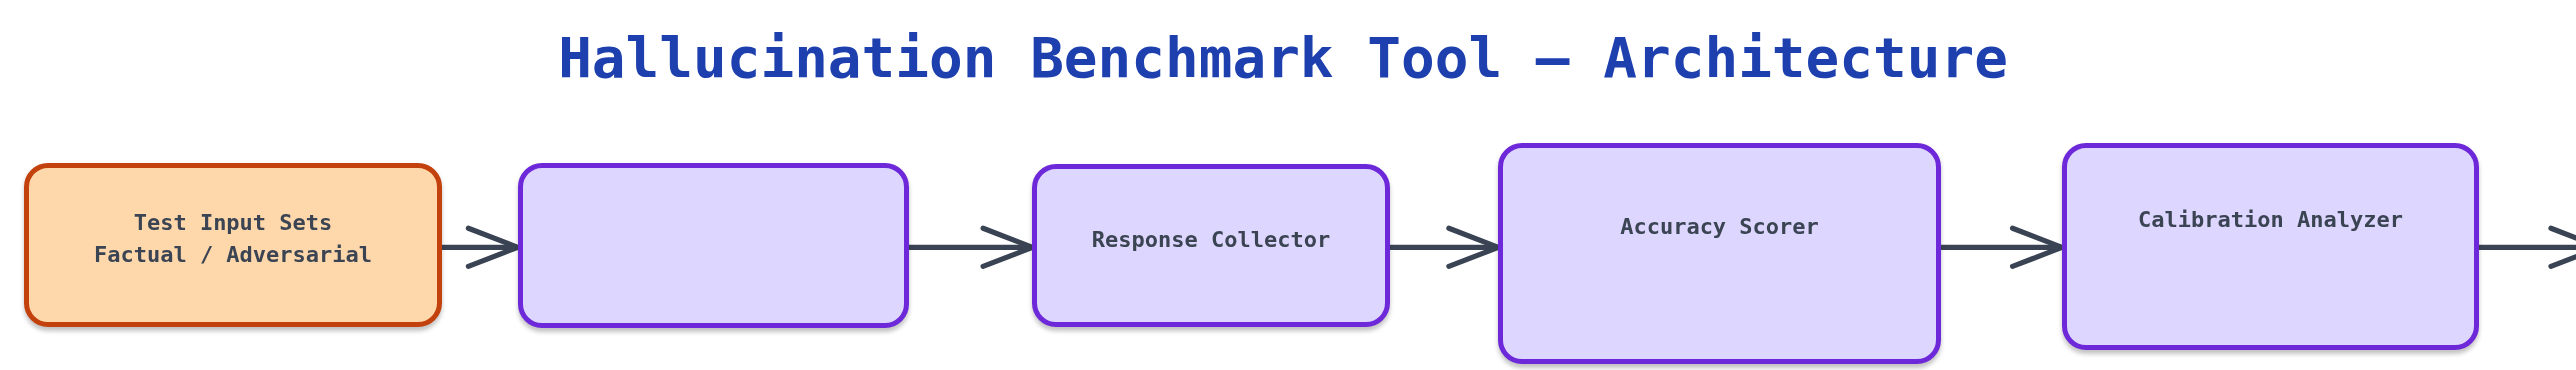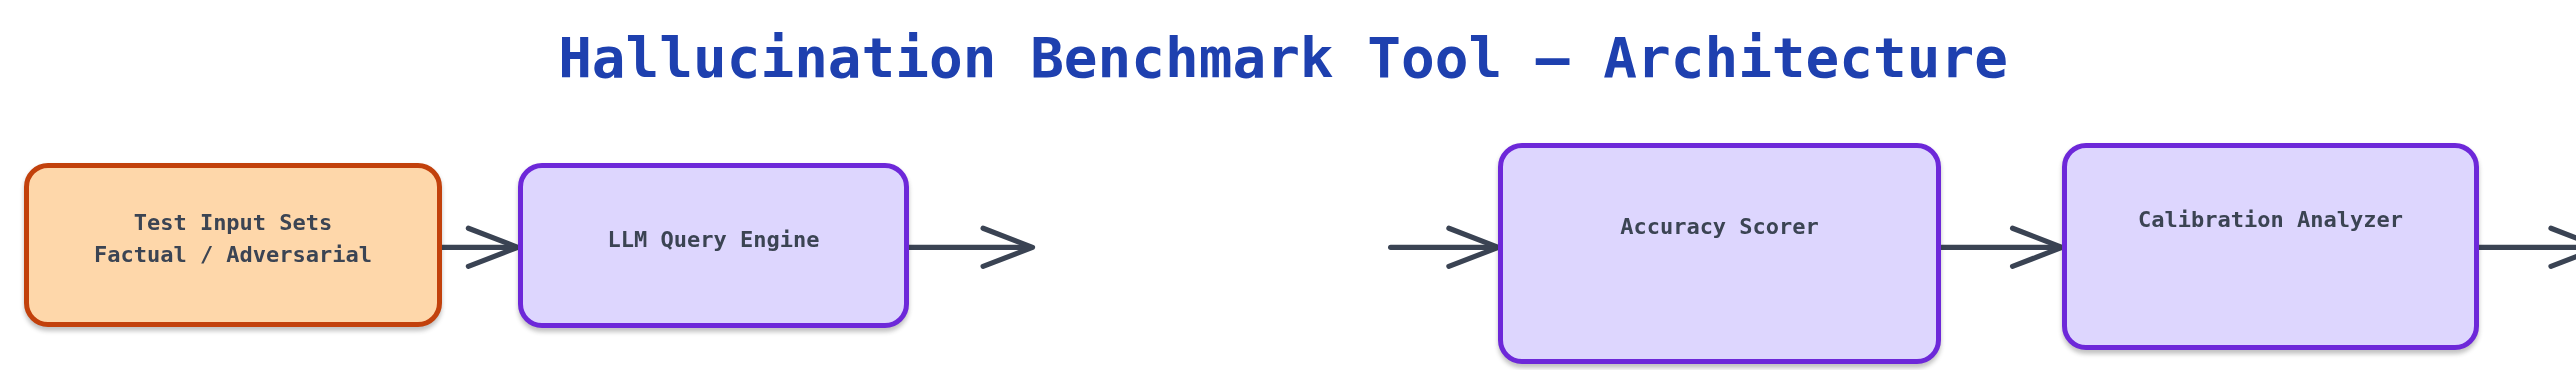--- a/index.html
+++ b/index.html
@@ -77,24 +77,28 @@
 
   <div class="node" style="left: 24px; top: 163px; width: 418px; height: 164px; background: rgb(254, 215, 170); border-color: rgb(194, 65, 12);">
     <div class="node-label" style="color: rgb(59, 68, 83);">
       <div>Test Input Sets</div>
       <div>Factual / Adversarial</div>
     </div>
   </div>
 
   <div class="node" style="left: 518px; top: 163px; width: 391px; height: 165px; background: rgb(221, 214, 254); border-color: rgb(109, 40, 217);">
     <div class="node-label" style="color: rgb(59, 68, 83);">
-      <div>LLM Query Engine</div>
     </div>
   </div>
 
+  <div class="node" style="left: 1032px; top: 164px; width: 358px; height: 163px; background: rgb(221, 214, 254); border-color: rgb(109, 40, 217);">
+    <div class="node-label" style="color: rgb(59, 68, 83);">
+      <div>Response Collector</div>
+    </div>
+  </div>
 
   <div class="node tall" style="left: 1498px; top: 143px; width: 443px; height: 221px; background: rgb(221, 214, 254); border-color: rgb(109, 40, 217);">
     <div class="node-label" style="color: rgb(59, 68, 83);">
       <div>Accuracy Scorer</div>
     </div>
   </div>
 
   <div class="node tall" style="left: 2062px; top: 143px; width: 417px; height: 207px; background: rgb(221, 214, 254); border-color: rgb(109, 40, 217);">
     <div class="node-label" style="color: rgb(59, 68, 83); text-align: right;">
       <div>Calibration Analyzer</div>

